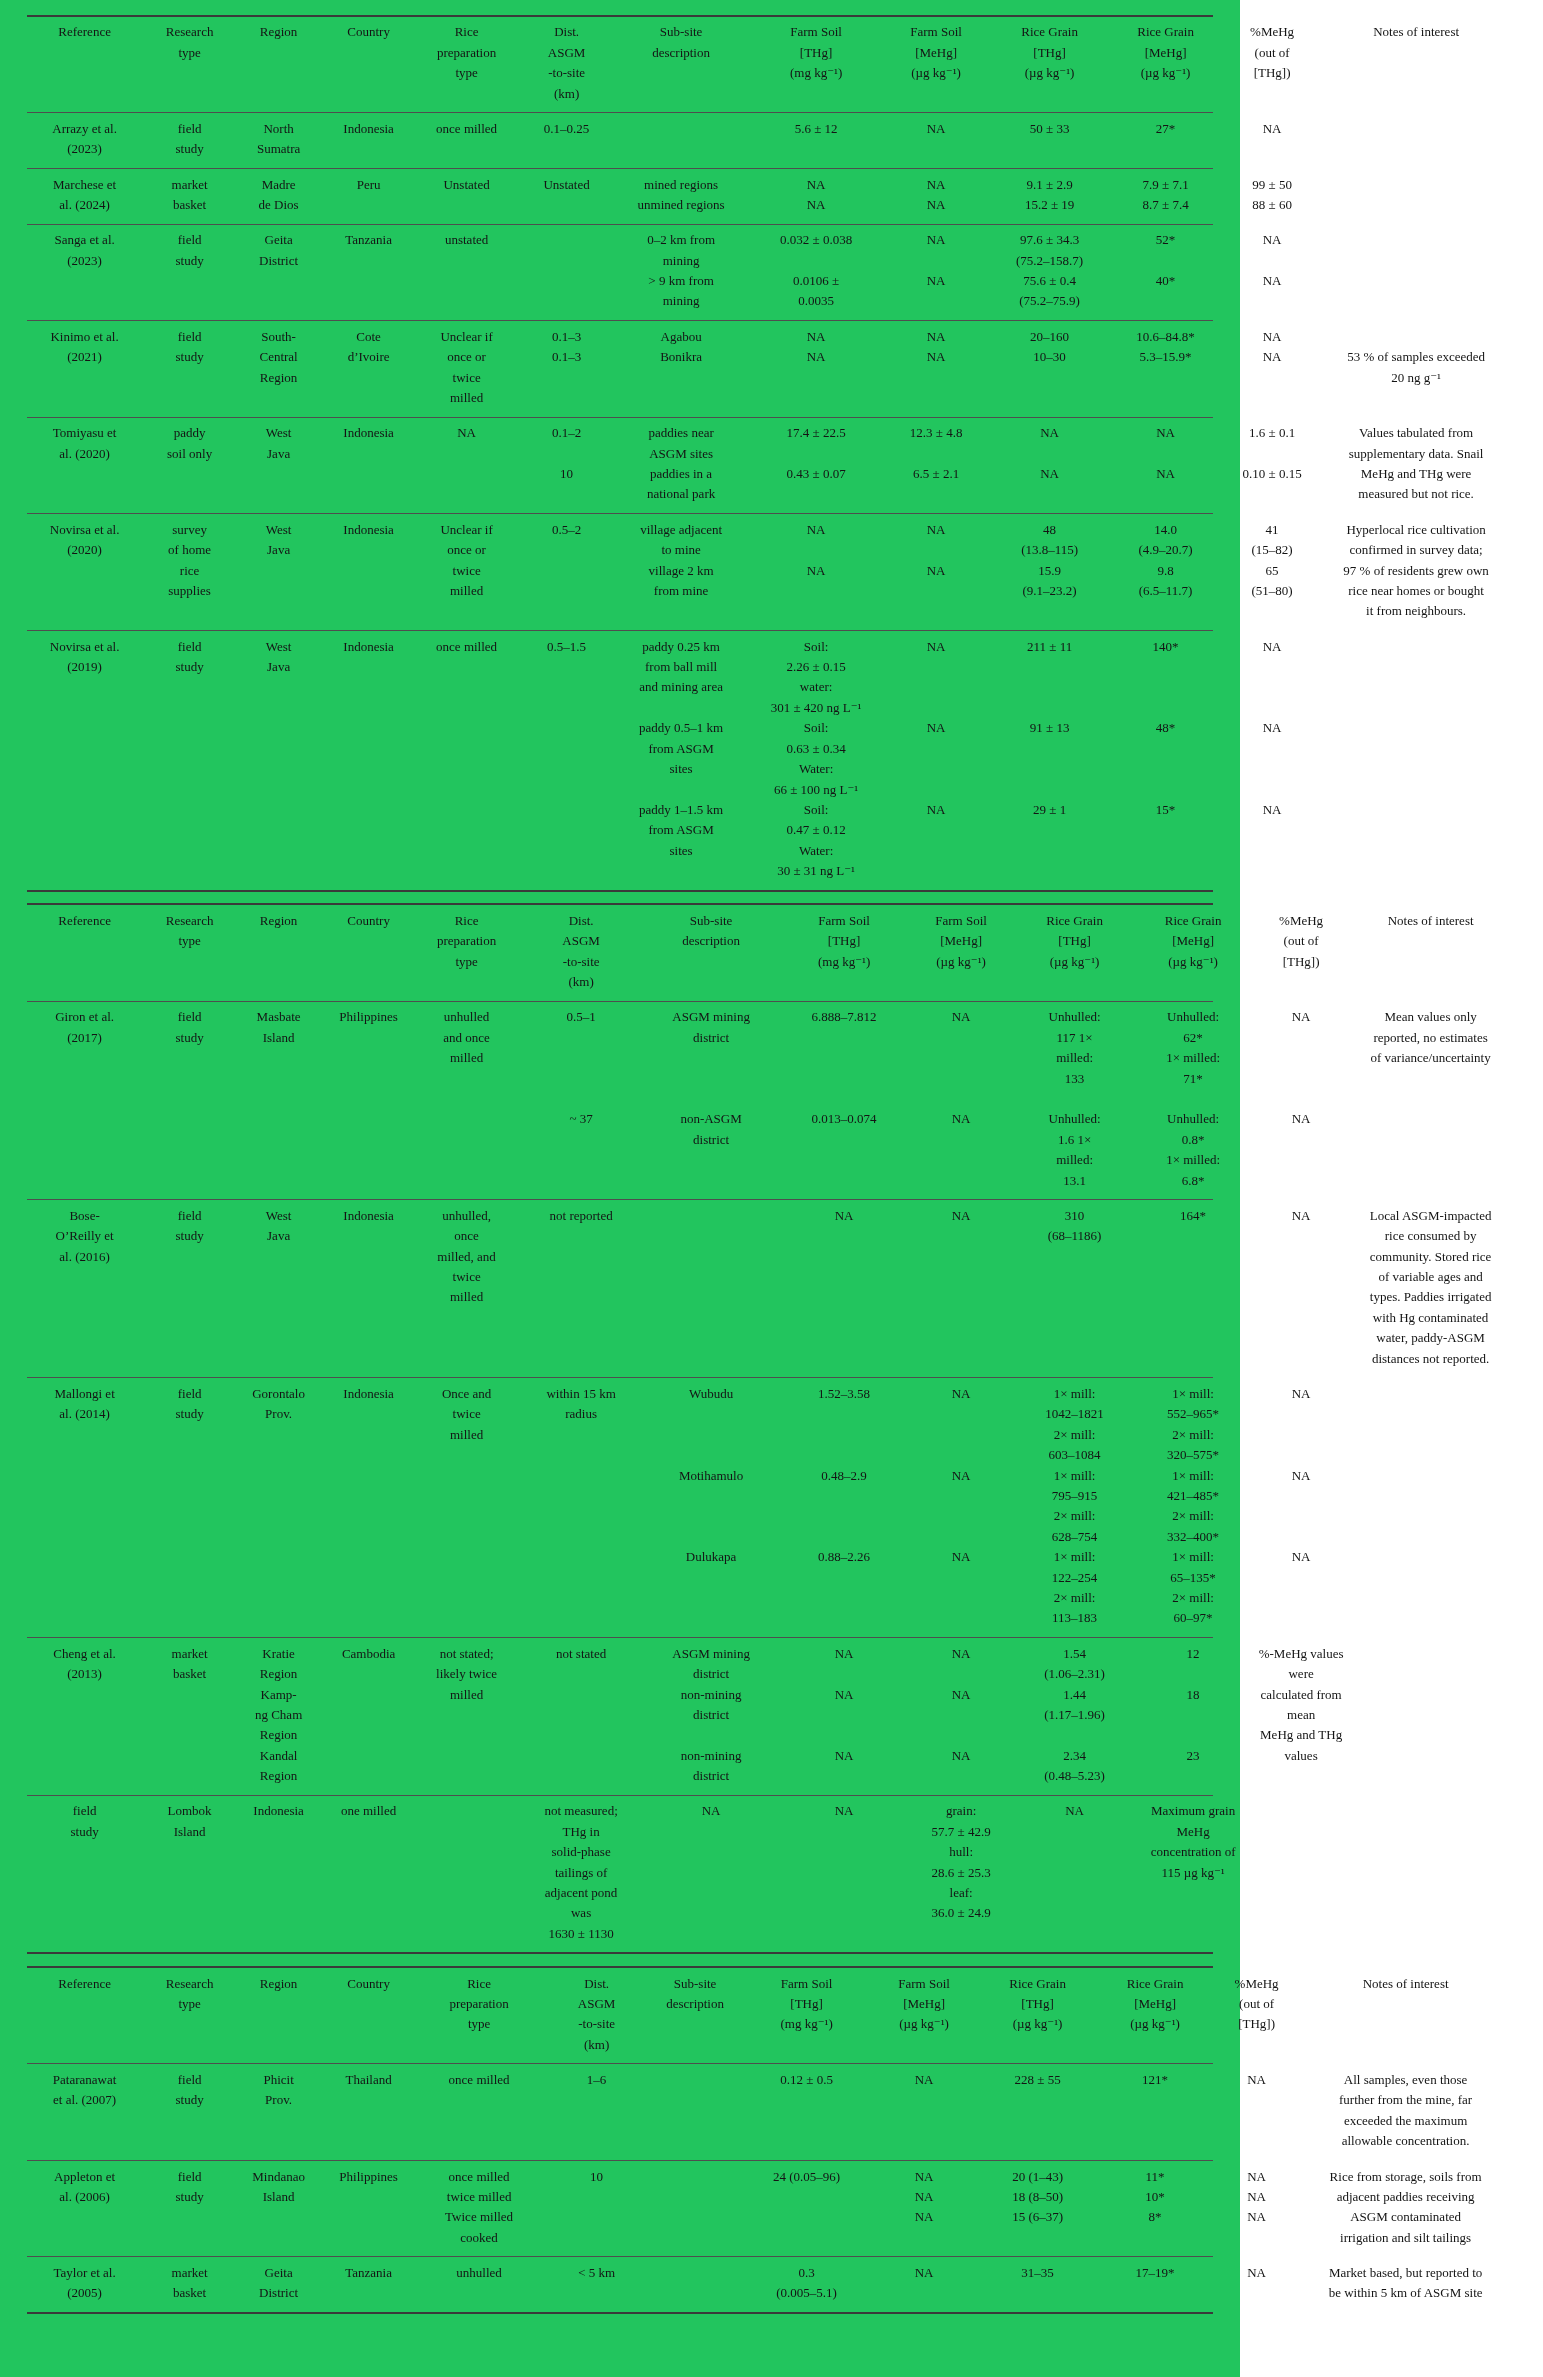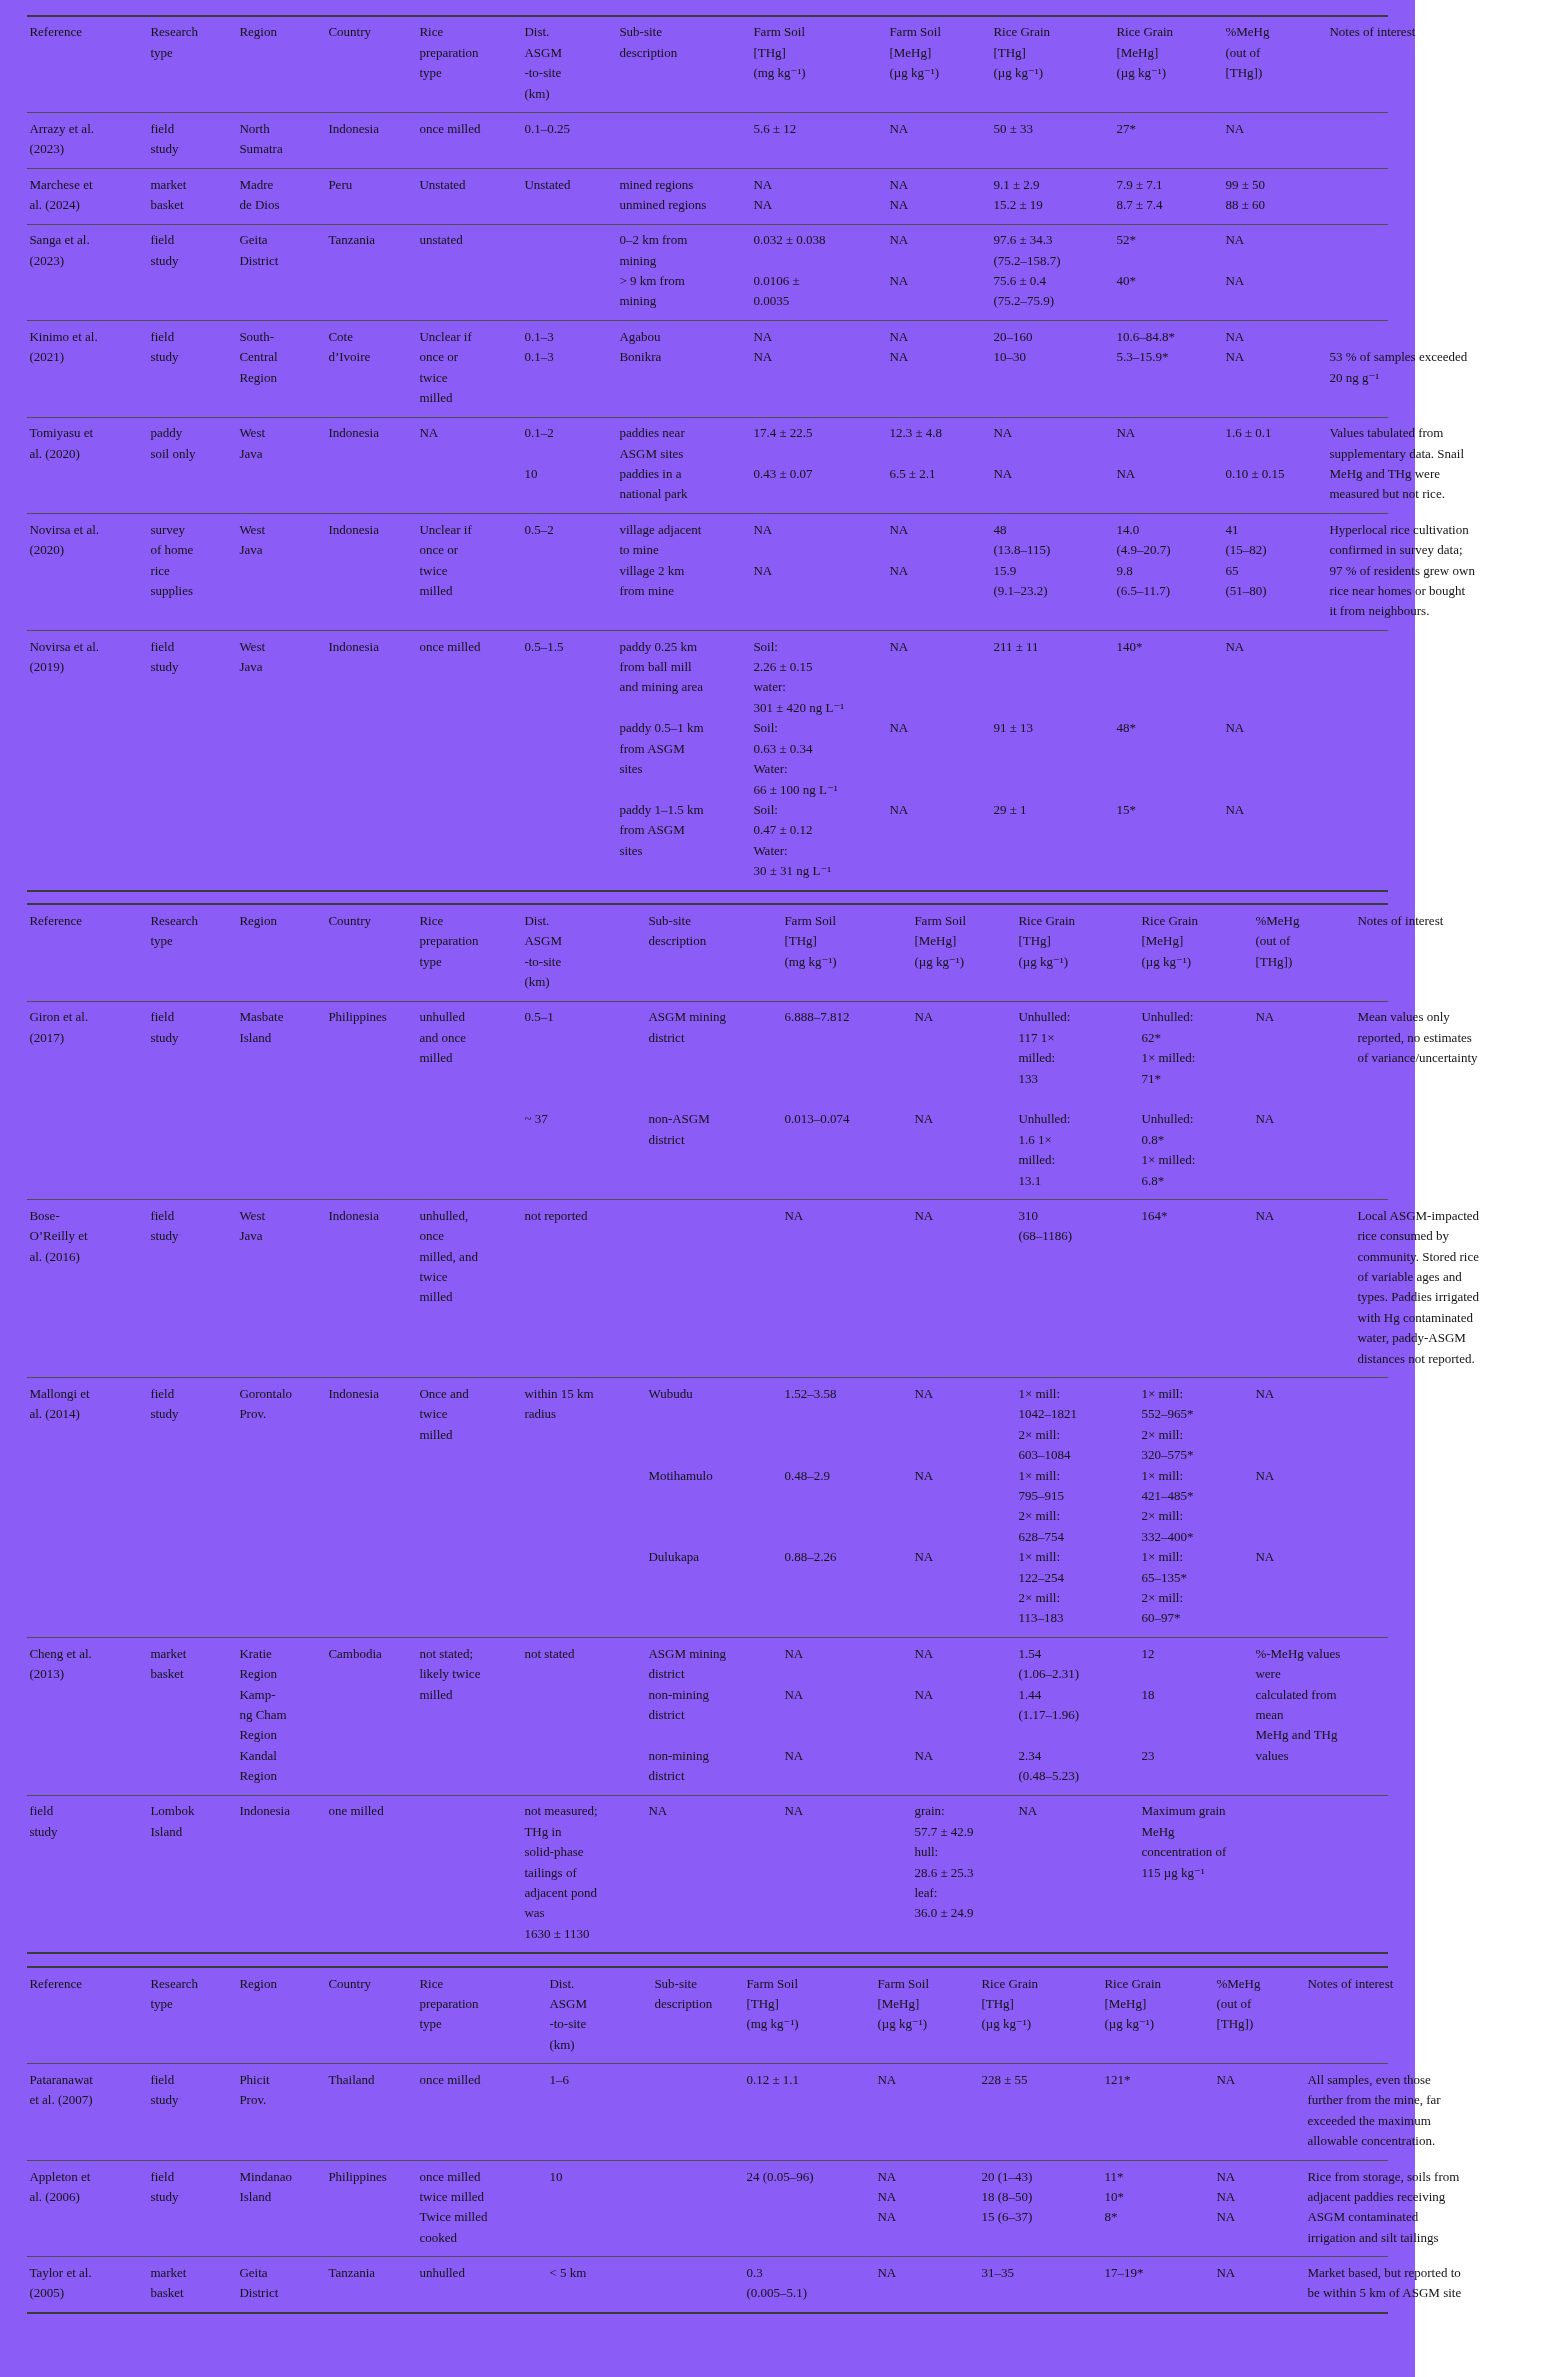--- a/index.html
+++ b/index.html
@@ -3,25 +3,26 @@
 <meta charset="utf-8">
 <style>
   html,body{margin:0;padding:0;background:#ffffff;}
   body{
     width:1543px;
     font-family:"Liberation Serif","DejaVu Serif",serif;
     color:#141414;
     -webkit-font-smoothing:antialiased;
   }
   .page{
-    width:1415px;
+    width:1240px;
     min-height:2377px;
     box-sizing:border-box;
     padding:14.7px 27px 8.2px 27px;
-    background:#8b5cf6;
+    background:#22c55e;
+    text-align:center;
   }
   .sec{
     border-top:2px solid #3a3a3a;
     border-bottom:2px solid #3a3a3a;
   }
   .sec + .sec{margin-top:11.4px;}
   .row{
     display:grid;
     padding:5.7px 0 8.2px 0;
   }
@@ -656,21 +657,21 @@
           <div class="cell">Pataranawat
 et al. (2007)</div>
           <div class="cell">field
 study</div>
           <div class="cell">Phicit
 Prov.</div>
           <div class="cell">Thailand</div>
           <div class="cell">once milled</div>
           <div class="cell">1–6</div>
           <div class="cell"></div>
-          <div class="cell">0.12 ± 1.1</div>
+          <div class="cell">0.12 ± 0.5</div>
           <div class="cell">NA</div>
           <div class="cell">228 ± 55</div>
           <div class="cell">121*</div>
           <div class="cell">NA</div>
           <div class="cell">All samples, even those
 further from the mine, far
 exceeded the maximum
 allowable concentration.</div>
         </div>
         <div class="row">

